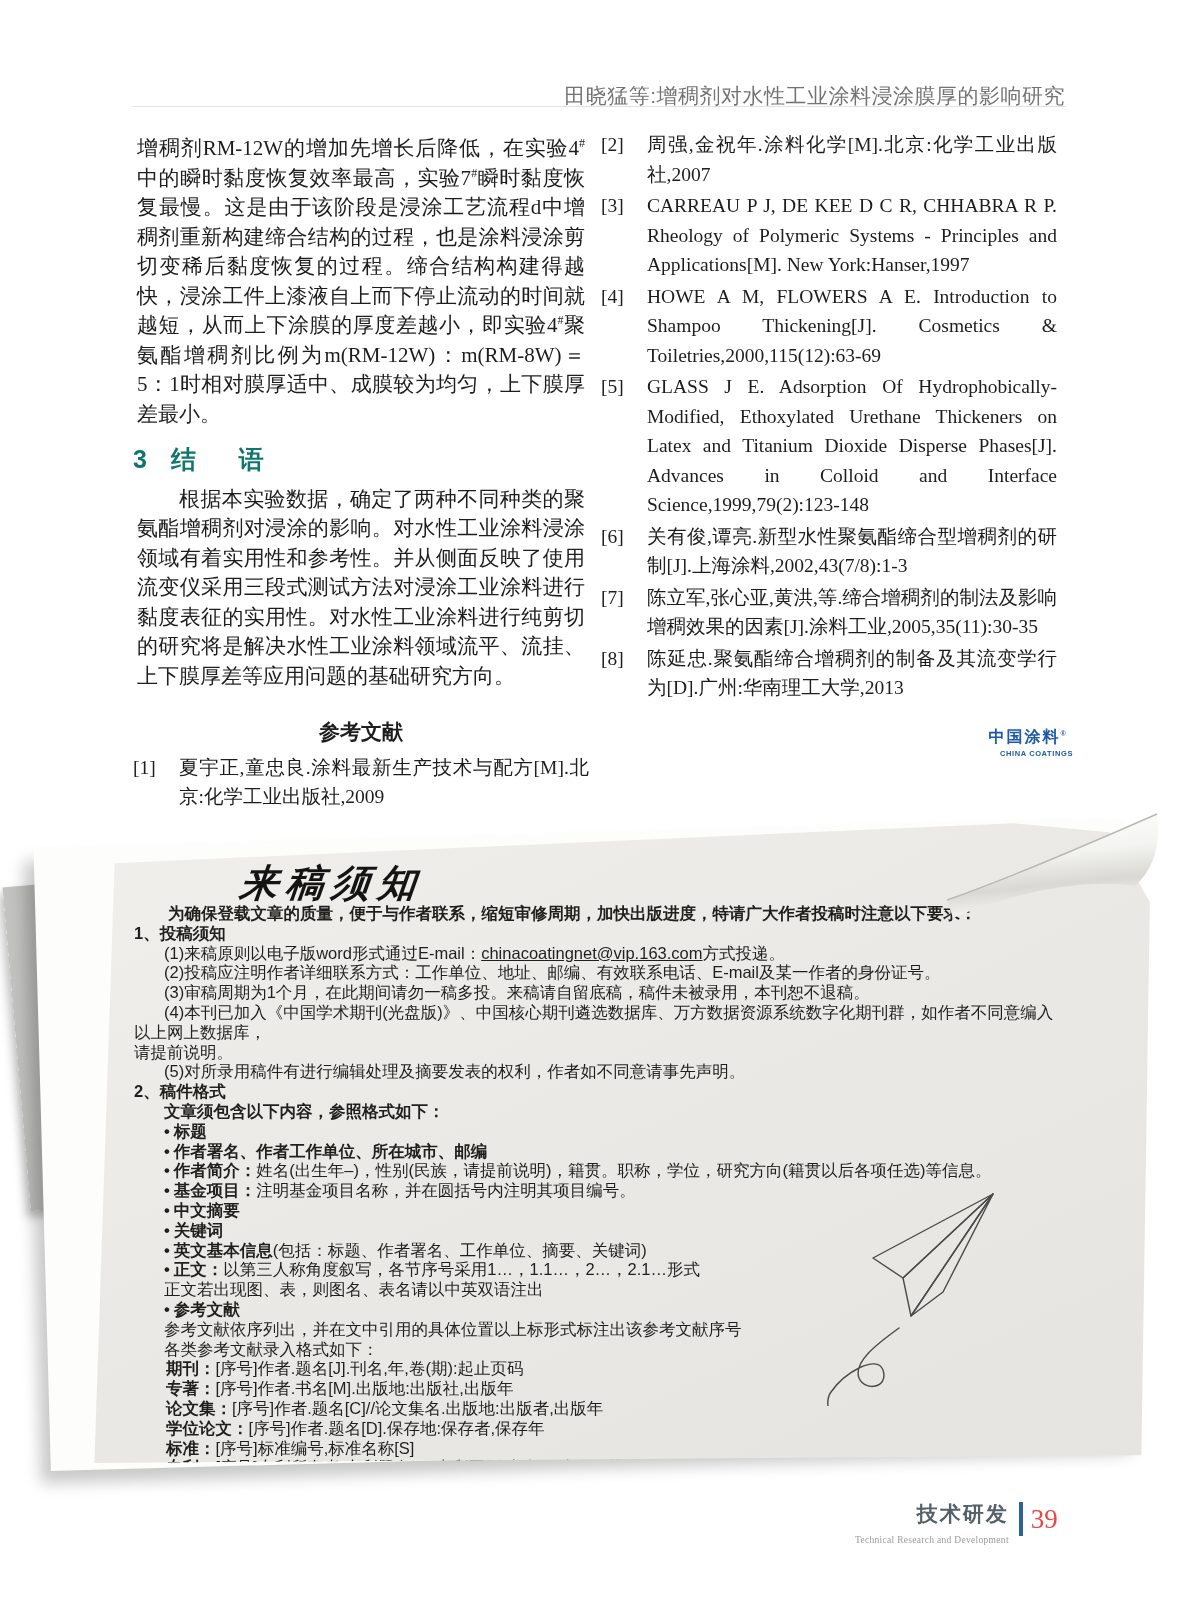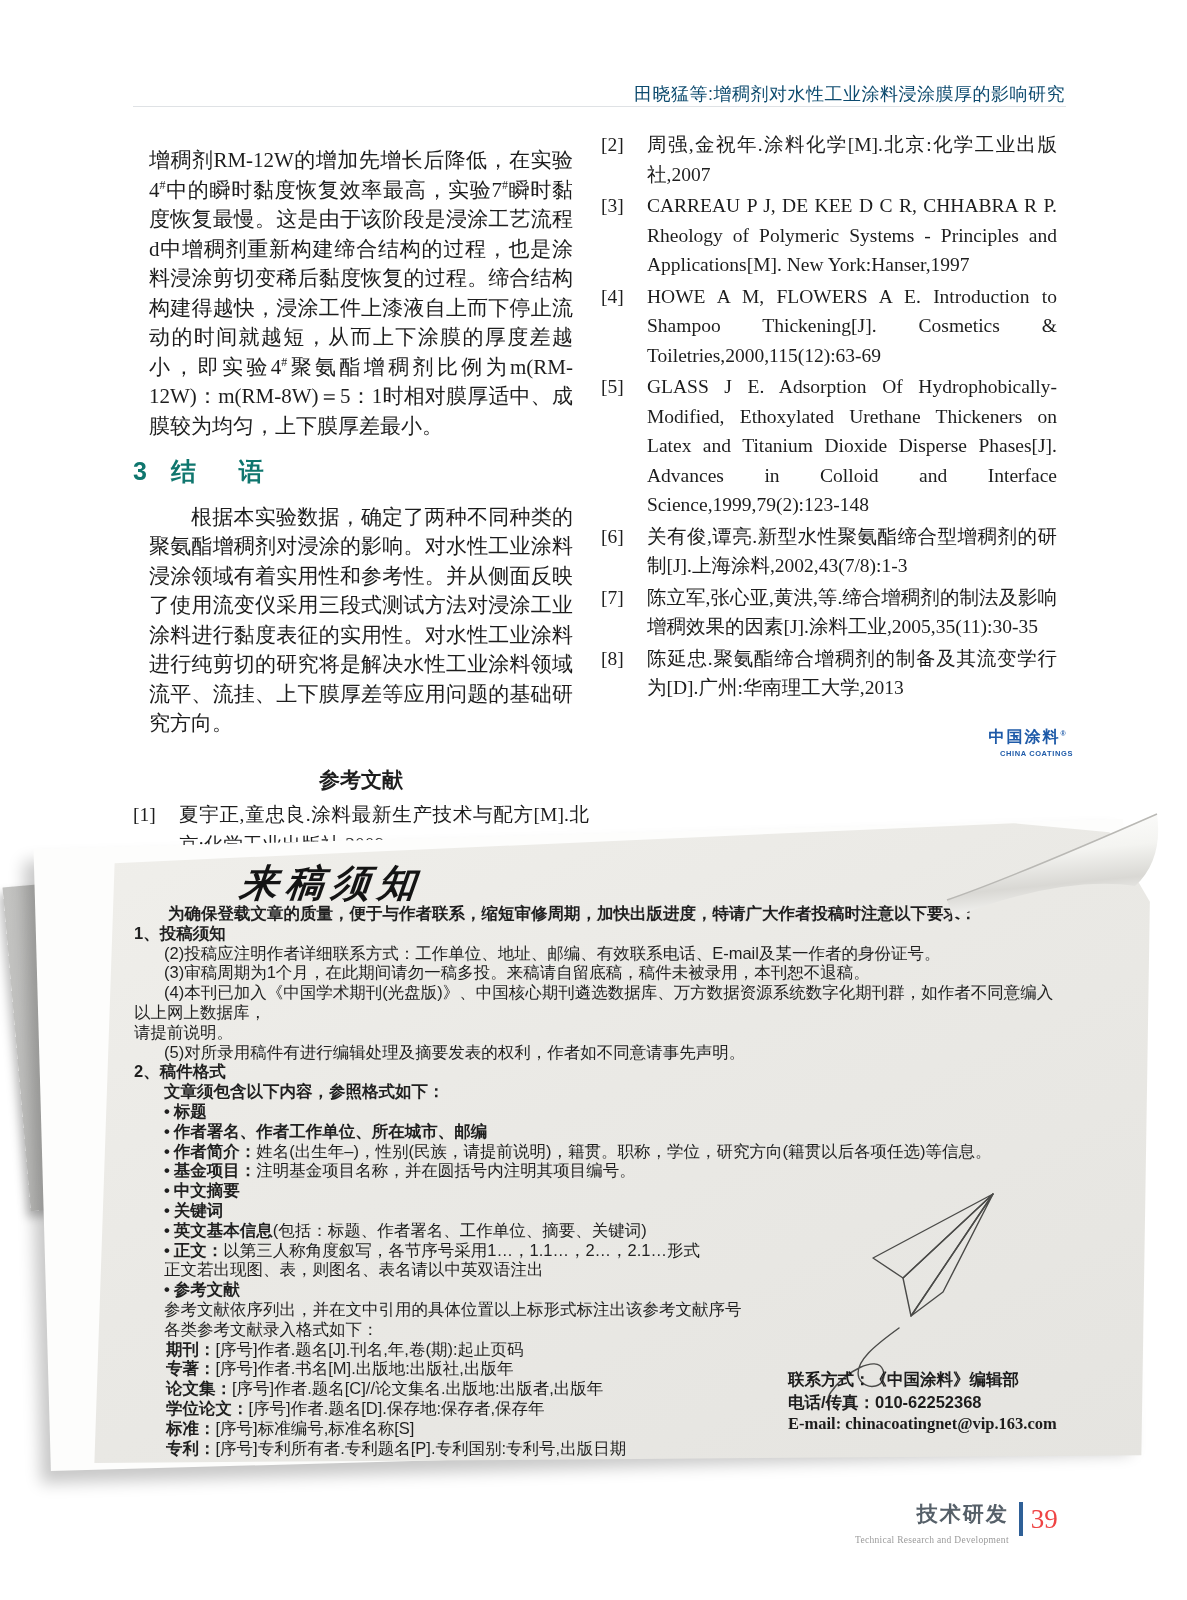--- a/index.html
+++ b/index.html
@@ -1,26 +1,26 @@
 <!DOCTYPE html>
 <html><head>
 <meta charset="utf-8">
 <style>
   html,body{margin:0;padding:0;background:#ffffff;}
   body{width:1187px;height:1600px;position:relative;font-family:"Liberation Sans",sans-serif;-webkit-font-smoothing:antialiased;}
   .page{position:absolute;inset:0;background:#ffffff;overflow:hidden;}
 
   
-  .running-head{position:absolute;top:82px;right:122px;font-size:18px;color:#0c4a6e;letter-spacing:.5px;}
+  .running-head{position:absolute;top:82px;right:122px;font-size:21px;color:#737373;letter-spacing:.5px;}
   .head-rule{position:absolute;top:106px;left:133px;width:933px;height:1px;background:#dfe2e5;}
 
   
   .article{position:absolute;left:133px;top:130px;width:933px;display:flex;gap:12px;color:#1d1d1d;}
   .col{width:456px;font-family:"Liberation Serif","DejaVu Serif",serif;font-size:21px;line-height:29.5px;text-align:justify;}
-  .para{margin:16px;}
+  .para{margin:4px;}
   .para.indent{text-indent:2em;}
   sup.hash{font-size:12px;vertical-align:super;line-height:0;}
   .concl-head{margin:16px 0 10px 0;color:#0f766e;font-family:"Liberation Sans",sans-serif;font-weight:bold;font-size:25px;letter-spacing:2px;}
   .concl-head .no{margin-right:22px;}
   .concl-head .tt{letter-spacing:18px;}
   .refs-head{margin:26px 0 6px 0;text-align:center;font-family:"Liberation Sans",sans-serif;font-weight:bold;font-size:21px;text-indent:0;}
   .ref{position:relative;padding-left:46px;font-size:19.5px;line-height:29.5px;text-align:justify;}
   .ref .no{position:absolute;left:0;top:0;}
   .col-right .ref{margin-bottom:2px;}
 
@@ -97,20 +97,21 @@
   </div>
 
   <div class="notice">
     <div class="sheet-gray"></div>
     <div class="sheet-white"></div>
     <div class="sheet-main">
       <div class="notice-title">来稿须知</div>
       <div class="notice-inner">
         <p class="n-intro">为确保登载文章的质量，便于与作者联系，缩短审修周期，加快出版进度，特请广大作者投稿时注意以下要求：</p>
         <p class="n-sec">1、投稿须知</p>
+        <p class="n-item"><span>(1)来稿原则以电子版word形式通过E-mail：</span><span class="u">chinacoatingnet@vip.163.com</span><span>方式投递。</span></p>
         <p class="n-item">(2)投稿应注明作者详细联系方式：工作单位、地址、邮编、有效联系电话、E-mail及某一作者的身份证号。</p>
         <p class="n-item">(3)审稿周期为1个月，在此期间请勿一稿多投。来稿请自留底稿，稿件未被录用，本刊恕不退稿。</p>
         <p class="n-item"><span>(4)本刊已加入《中国学术期刊(光盘版)》、中国核心期刊遴选数据库、万方数据资源系统数字化期刊群，如作者不同意编入以上网上数据库，</span><br><span>请提前说明。</span></p>
         <p class="n-item">(5)对所录用稿件有进行编辑处理及摘要发表的权利，作者如不同意请事先声明。</p>
         <p class="n-sec">2、稿件格式</p>
         <p class="n-bold">文章须包含以下内容，参照格式如下：</p>
         <p class="bullet"><span class="blabel">标题</span><span></span></p>
         <p class="bullet"><span class="blabel">作者署名、作者工作单位、所在城市、邮编</span><span></span></p>
         <p class="bullet"><span class="blabel">作者简介：</span><span>姓名(出生年–)，性别(民族，请提前说明)，籍贯。职称，学位，研究方向(籍贯以后各项任选)等信息。</span></p>
         <p class="bullet"><span class="blabel">基金项目：</span><span>注明基金项目名称，并在圆括号内注明其项目编号。</span></p>
@@ -131,25 +132,20 @@
       </div>
 
       <svg class="plane" viewBox="0 0 200 220" fill="none" stroke="#4a4a48" stroke-width="1.4" stroke-linejoin="round" stroke-linecap="round">
         <path d="M178,8 L58,72 L88,92 Z"></path>
         <path d="M178,8 L88,92 L96,130 Z"></path>
         <path d="M178,8 L96,130 L128,106 Z"></path>
         <path d="M84,142 C62,158 38,176 44,192 C50,206 74,202 68,184 C62,168 30,186 16,206 C8,217 18,224 10,232"></path>
         <path d="M10,232 C2,240 -2,236 2,228" stroke-width="1.2"></path>
       </svg>
 
-      <div class="contact">
-        <div><span>联系方式：</span><span>《中国涂料》编辑部</span></div>
-        <div><span>电话/传真：</span><span>010-62252368</span></div>
-        <div class="em"><span>E-mail:</span> <span>chinacoatingnet@vip.163.com</span></div>
-      </div>
     </div>
 
     <svg class="curl" viewBox="0 0 220 145">
       <defs>
         <linearGradient id="curlGrad" x1="0" y1="0" x2="0.2" y2="1">
           <stop offset="0" stop-color="#ffffff"></stop>
           <stop offset="0.45" stop-color="#f4f4f1"></stop>
           <stop offset="0.75" stop-color="#d9d8d4"></stop>
           <stop offset="1" stop-color="#f7f7f5"></stop>
         </linearGradient>

